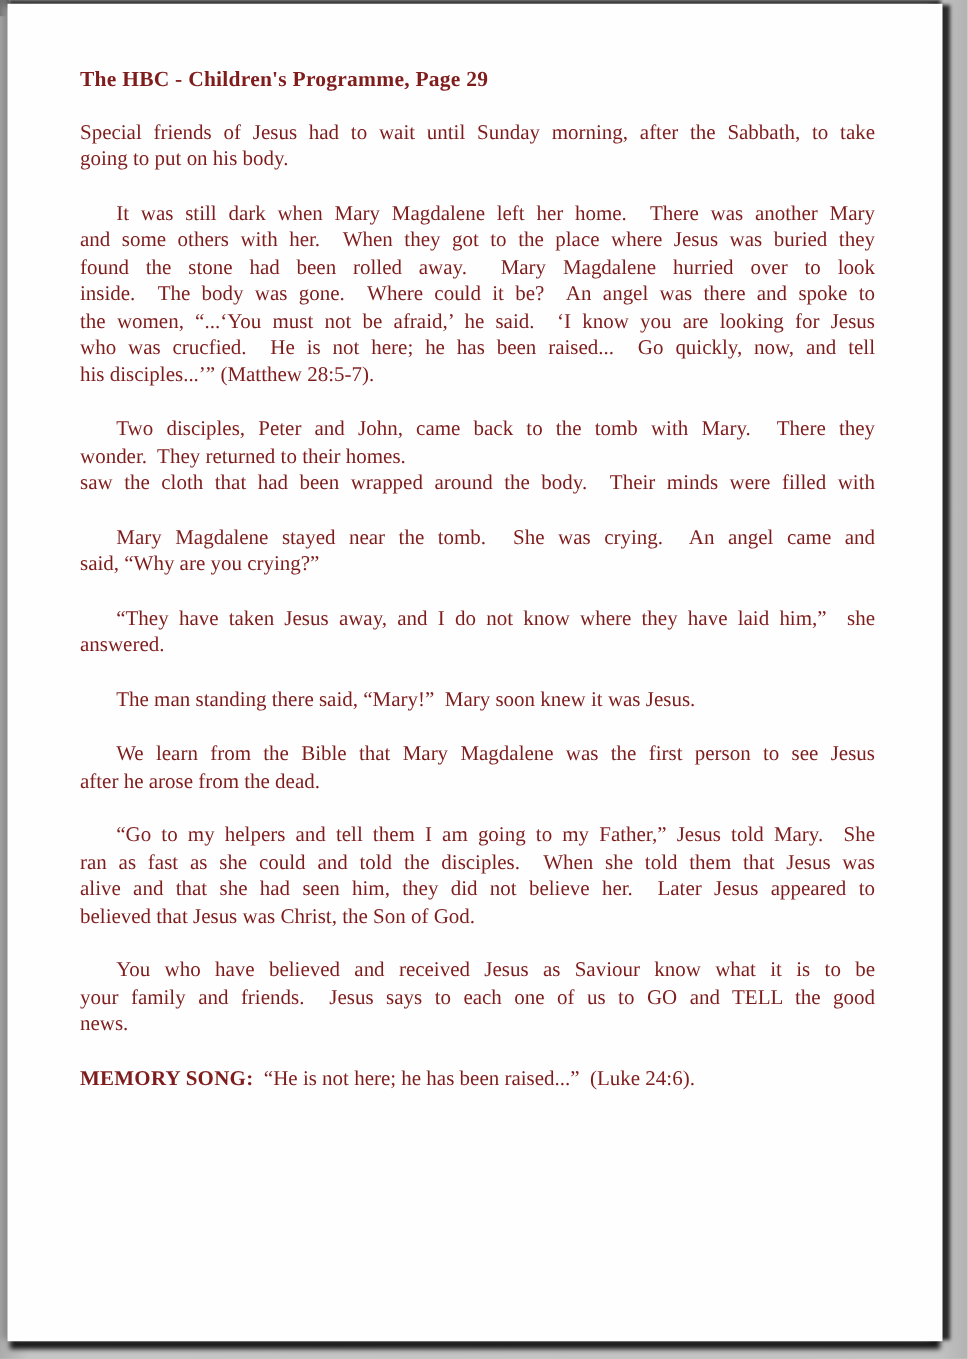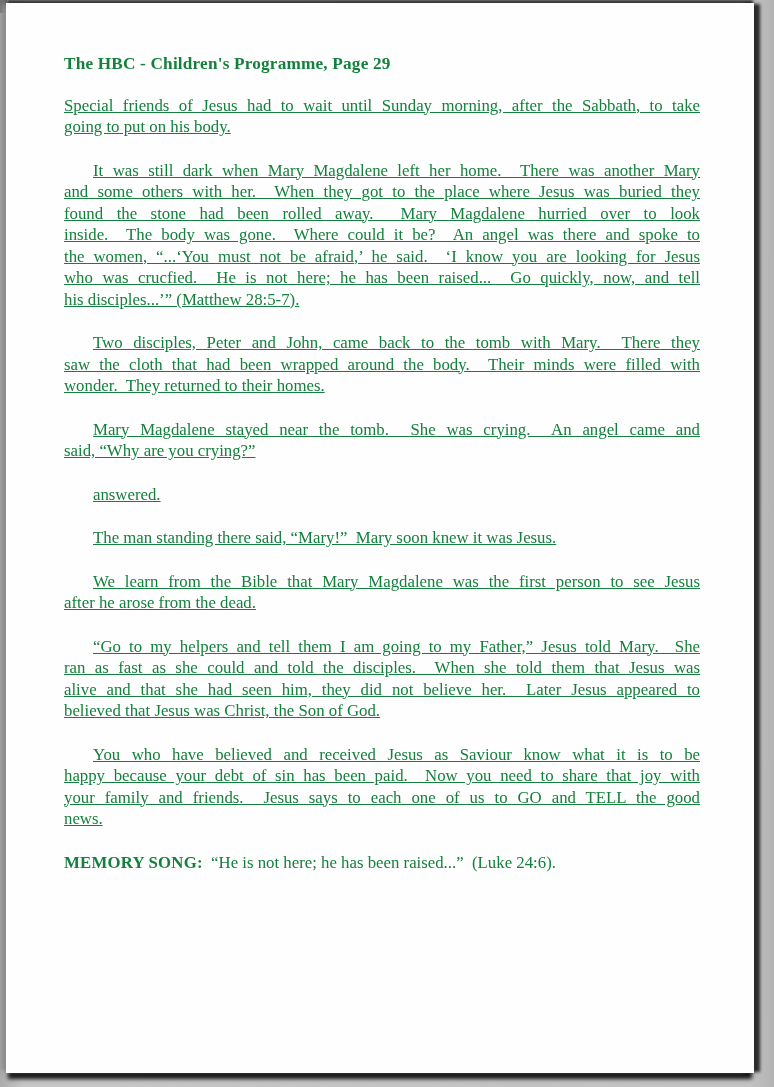--- a/index.html
+++ b/index.html
@@ -29,31 +29,31 @@
     position: absolute;
     left: 0; top: 0;
     width: 7px; height: 13px;
     background: #6f6f6f;
   }
   .content {
     position: absolute;
     left: 58px; top: 0;
     width: 648px;
     padding-top: 50px;
-    color: #15803d;
+    color: #7f1d1d;
     font-size: 16.8px;
     line-height: 21.5px;
   }
   .page-title {
     font-weight: bold;
     font-size: 17.2px;
     margin: 0 0 20px 0;
     letter-spacing: 0.2px;
   }
-  .para { margin: 0 12px 22px 0; text-decoration: underline; }
+  .para { margin: 0 12px 22px 0; }
   .line {
     text-align: justify;
     text-align-last: justify;
     white-space: pre-wrap;
     overflow: hidden;
   }
   .line.last {
     text-align-last: left;
   }
   .para.indent .line:first-child { text-indent: 29px; }
@@ -81,46 +81,46 @@
             <div class="line">It was still dark when Mary Magdalene left her home.  There was another Mary</div>
             <div class="line">and some others with her.  When they got to the place where Jesus was buried they</div>
             <div class="line">found the stone had been rolled away.  Mary Magdalene hurried over to look</div>
             <div class="line">inside.  The body was gone.  Where could it be?  An angel was there and spoke to</div>
             <div class="line">the women, “...‘You must not be afraid,’ he said.  ‘I know you are looking for Jesus</div>
             <div class="line">who was crucfied.  He is not here; he has been raised...  Go quickly, now, and tell</div>
             <div class="line last">his disciples...’” (Matthew 28:5-7).</div>
           </div>
           <div class="para indent">
             <div class="line">Two disciples, Peter and John, came back to the tomb with Mary.  There they</div>
+            <div class="line last">wonder.  They returned to their homes.</div>
             <div class="line">saw the cloth that had been wrapped around the body.  Their minds were filled with</div>
-            <div class="line last">wonder.  They returned to their homes.</div>
           </div>
           <div class="para indent">
             <div class="line">Mary Magdalene stayed near the tomb.  She was crying.  An angel came and</div>
             <div class="line last">said, “Why are you crying?”</div>
           </div>
           <div class="para indent">
+            <div class="line">“They have taken Jesus away, and I do not know where they have laid him,”  she</div>
             <div class="line last">answered.</div>
           </div>
           <div class="para indent">
             <div class="line last">The man standing there said, “Mary!”  Mary soon knew it was Jesus.</div>
           </div>
           <div class="para indent">
             <div class="line">We learn from the Bible that Mary Magdalene was the first person to see Jesus</div>
             <div class="line last">after he arose from the dead.</div>
           </div>
           <div class="para indent">
             <div class="line">“Go to my helpers and tell them I am going to my Father,” Jesus told Mary.  She</div>
             <div class="line">ran as fast as she could and told the disciples.  When she told them that Jesus was</div>
             <div class="line">alive and that she had seen him, they did not believe her.  Later Jesus appeared to</div>
             <div class="line last">believed that Jesus was Christ, the Son of God.</div>
           </div>
           <div class="para indent">
             <div class="line">You who have believed and received Jesus as Saviour know what it is to be</div>
-            <div class="line">happy because your debt of sin has been paid.  Now you need to share that joy with</div>
             <div class="line">your family and friends.  Jesus says to each one of us to GO and TELL the good</div>
             <div class="line last">news.</div>
           </div>
         </div>
 
 
       <div class="label-line"><b>MEMORY SONG:</b><span>  “He is not here; he has been raised...”  (Luke 24:6).</span></div>
     </div>
   </div>
 </div>

